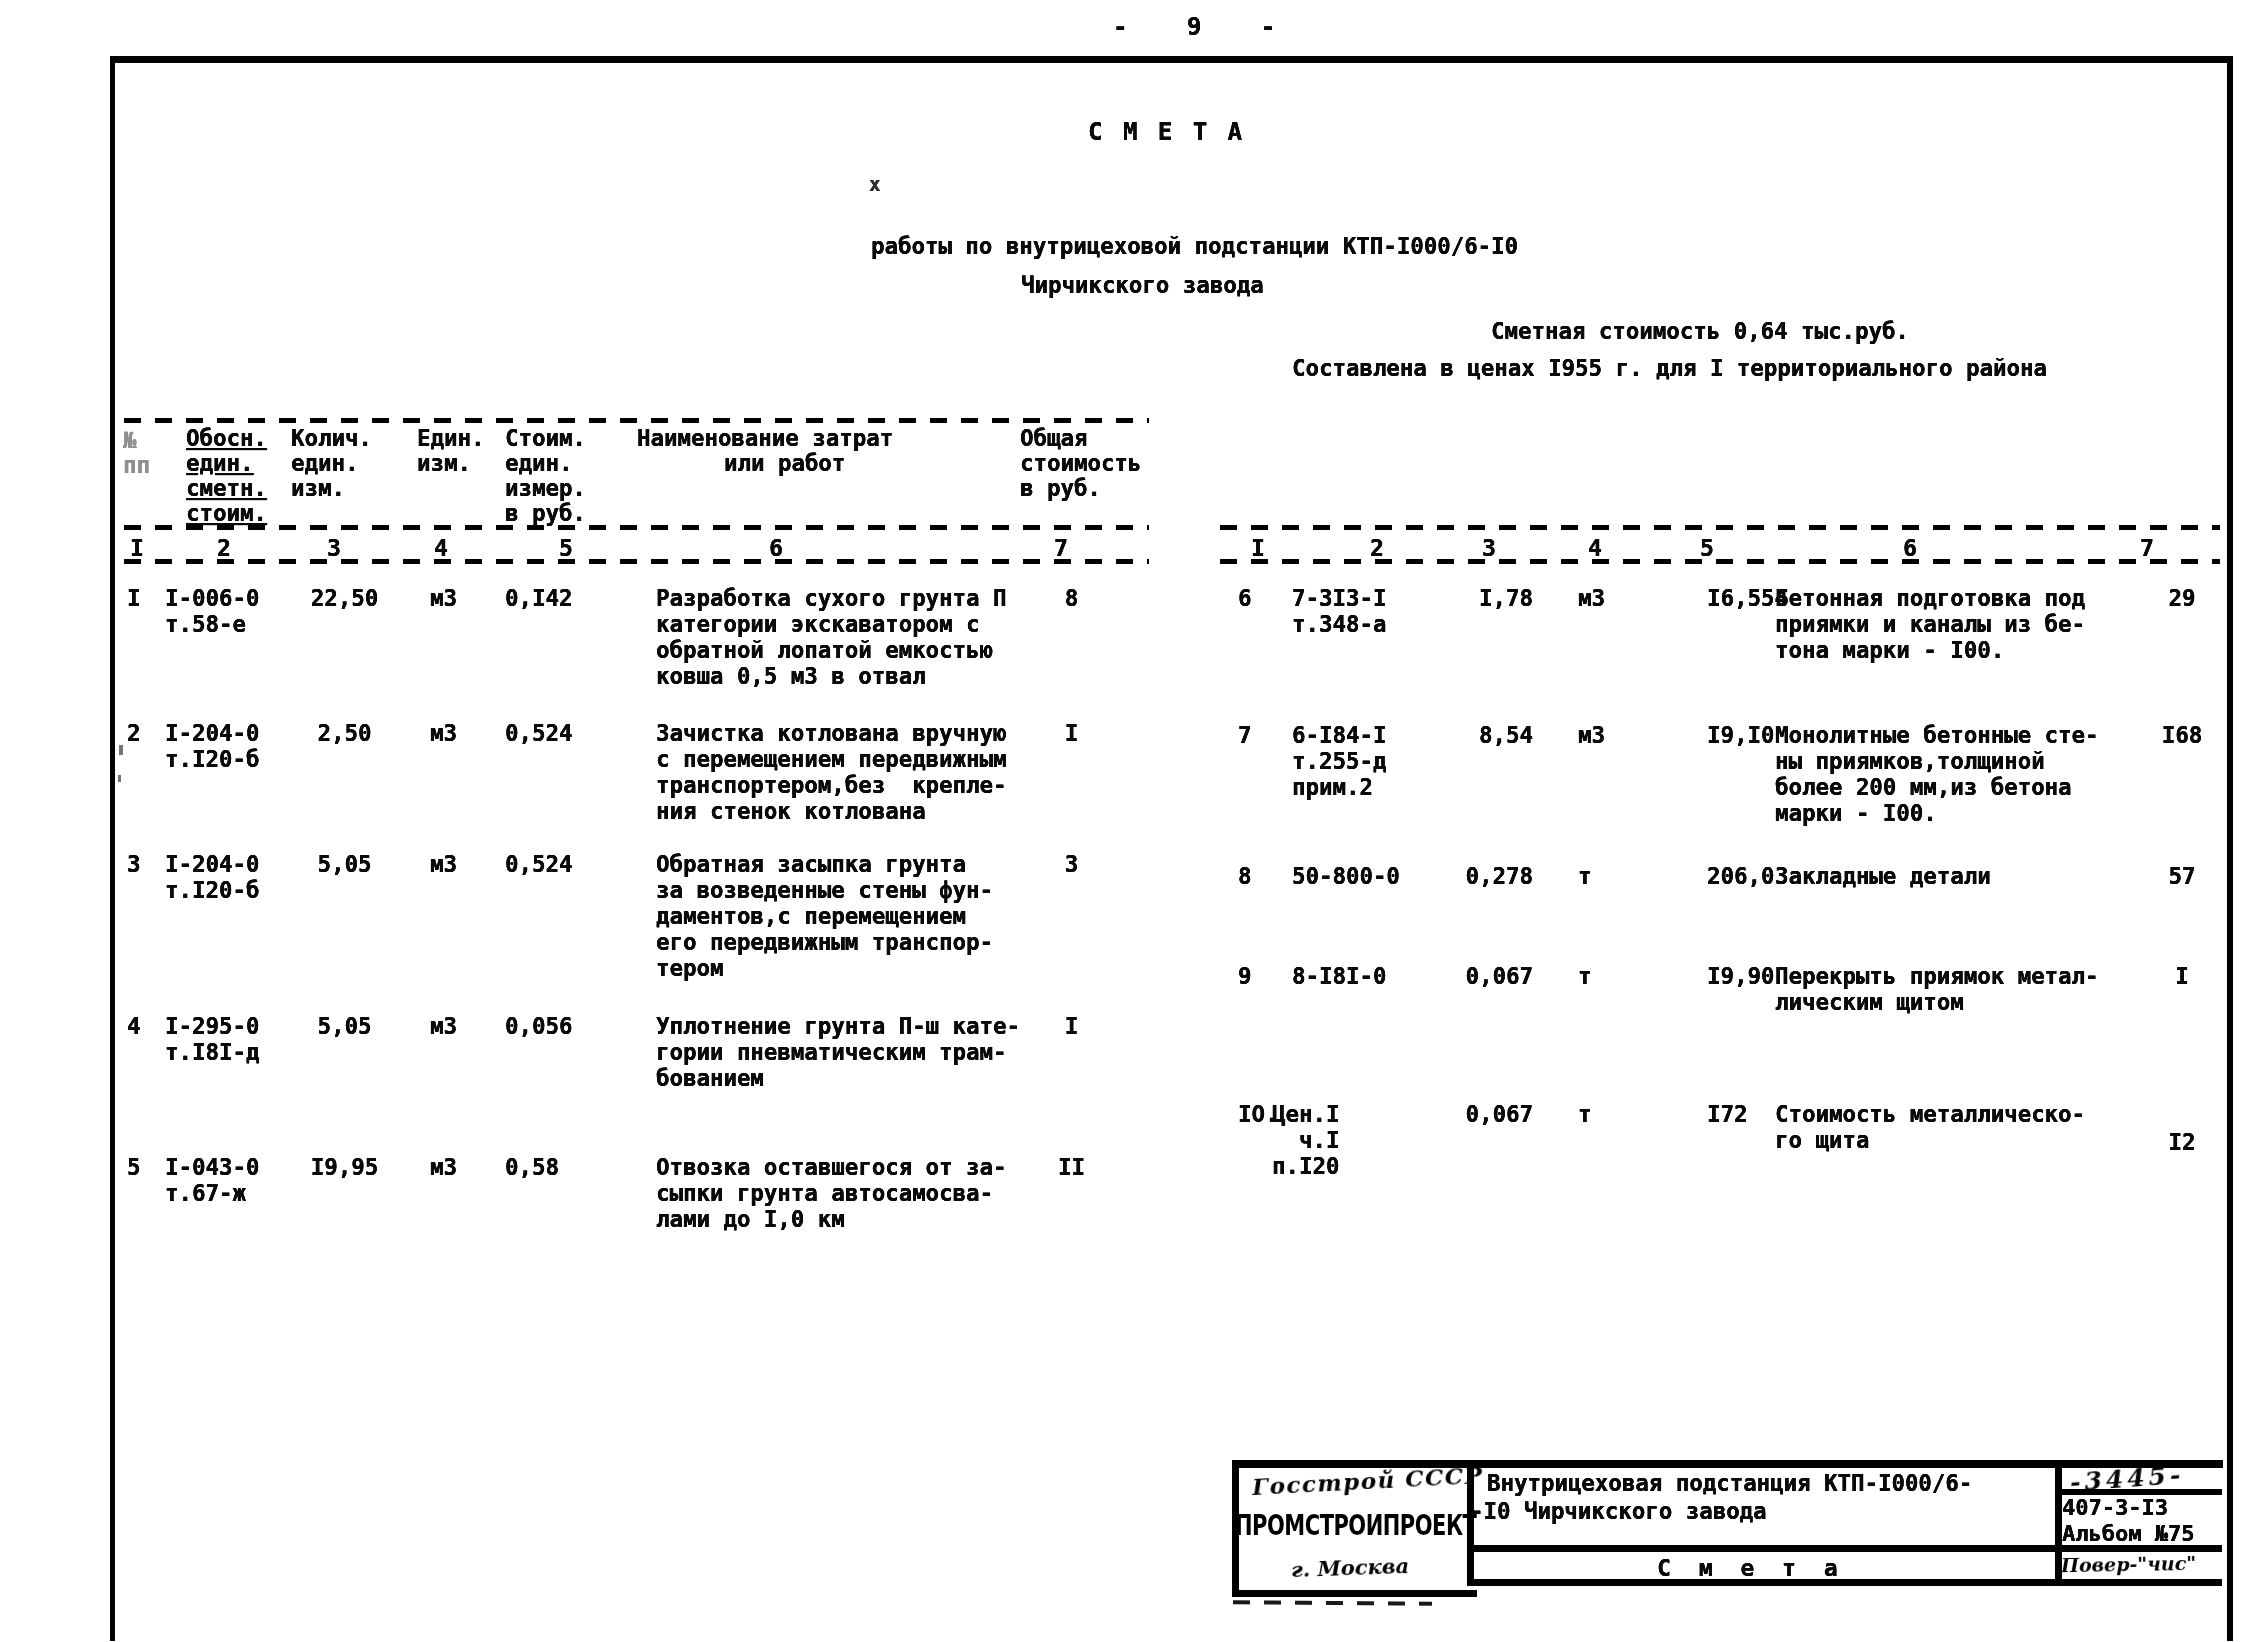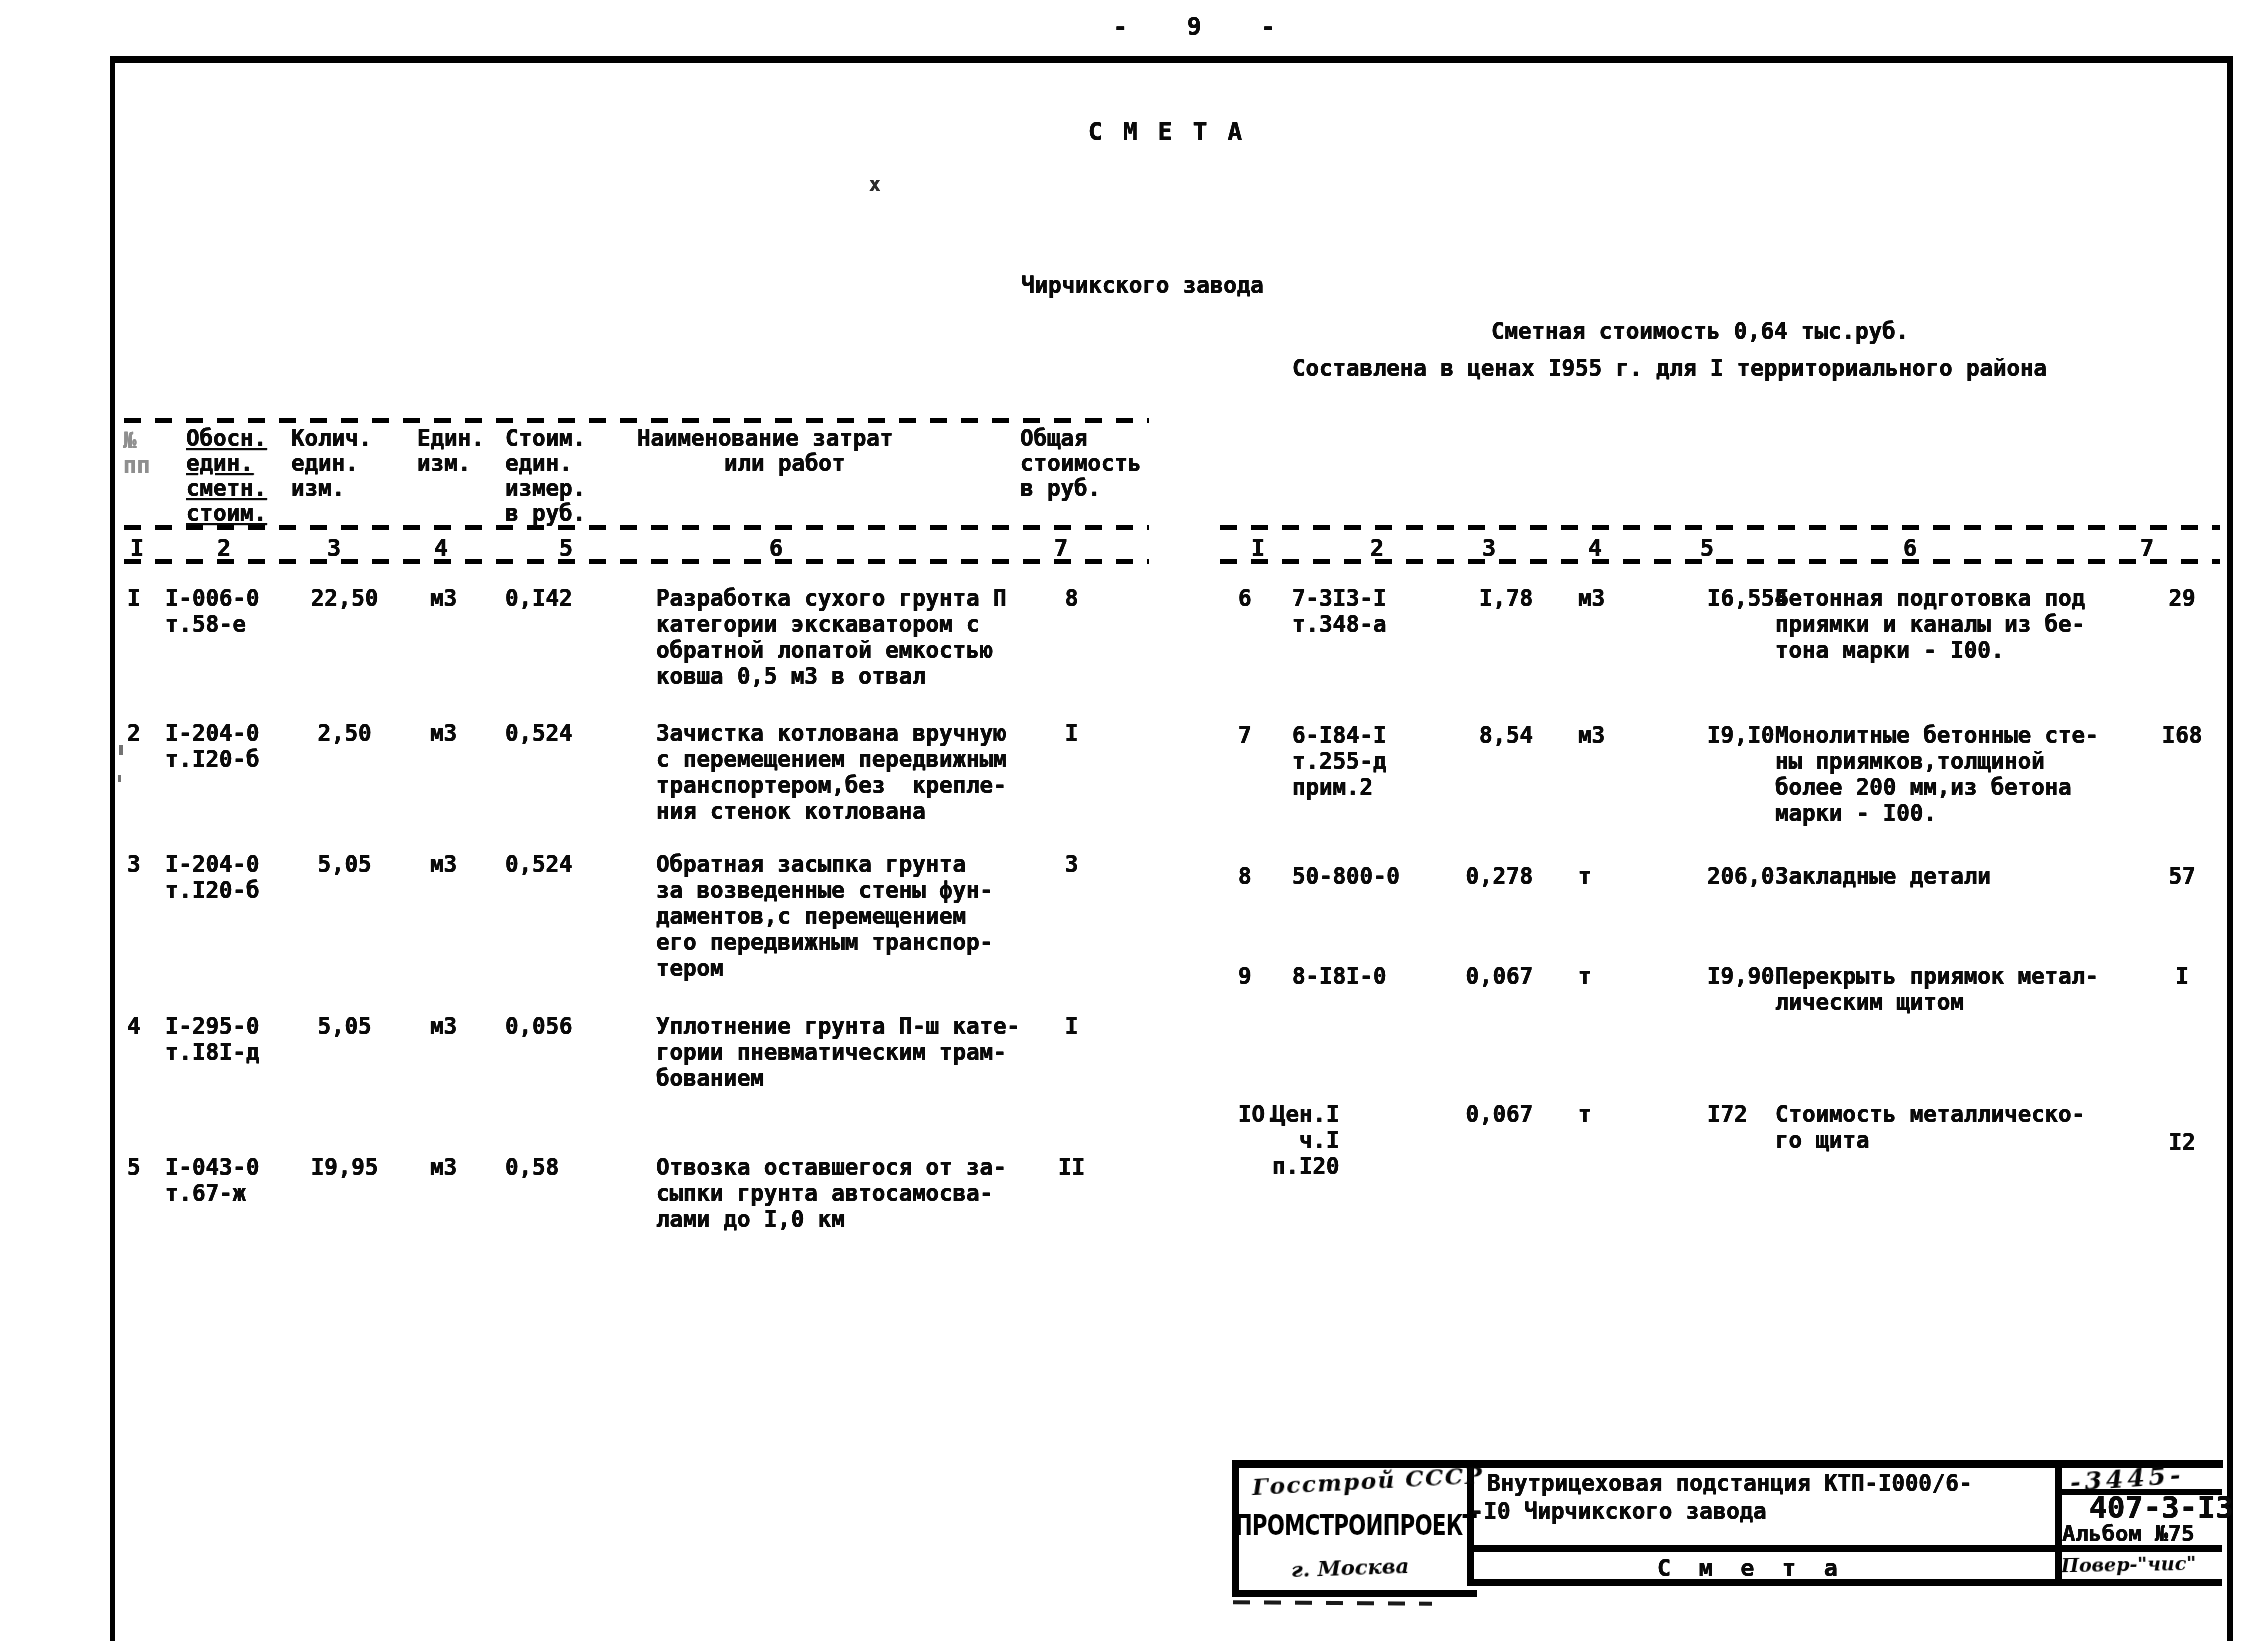--- a/index.html
+++ b/index.html
@@ -52,20 +52,21 @@
   <div class="abs mono" style="top:14px;left:1113px;font-size:24px;word-spacing:45px;">- 9 -</div>
 
   <div class="abs" style="left:110px;top:56px;width:2112px;height:1578px;
        border-top:7px solid #000;border-left:5.5px solid #000;border-right:6.5px solid #000;"></div>
 
   <div class="abs mono" style="top:171px;left:869px;font-size:19px;opacity:.85;">х</div>
   <div class="speck" style="left:119px;top:745px;width:3.5px;height:10px;"></div>
   <div class="speck" style="left:118px;top:775px;width:3px;height:7px;"></div>
 
   <div class="abs mono" style="top:119px;left:1088px;font-size:24px;letter-spacing:3px;">С М Е Т А</div>
+  <div class="abs mono" style="top:233px;left:871px;">работы по внутрицеховой подстанции КТП-I000/6-I0</div>
   <div class="abs mono" style="top:272px;left:1021px;">Чирчикского завода</div>
   <div class="abs mono" style="top:318px;left:1491px;">Сметная стоимость 0,64 тыс.руб.</div>
   <div class="abs mono" style="top:355px;left:1292px;">Составлена в ценах I955 г. для I территориального района</div>
 
   <div class="abs dash" style="top:418px;left:124px;width:1025px;"></div>
   <div class="abs dash" style="top:525px;left:124px;width:1025px;"></div>
   <div class="abs dash" style="top:559px;left:124px;width:1025px;"></div>
 
   <div class="abs dash" style="top:525px;left:1220px;width:1000px;"></div>
   <div class="abs dash" style="top:559px;left:1220px;width:1000px;"></div>
@@ -199,18 +200,18 @@
   <div class="abs hw" style="left:1252px;top:1467px;font-size:23px;letter-spacing:1.5px;transform:rotate(-3deg);">Госстрой СССР</div>
   <div class="abs" style="left:1235px;top:1509px;font-family:'DejaVu Sans',sans-serif;font-weight:900;font-size:21px;
        letter-spacing:-0.5px;transform:scaleY(1.35);transform-origin:top left;color:#000;">ПРОМСТРОИПРОЕКТ</div>
   <div class="abs hw" style="left:1291px;top:1555px;font-size:21px;transform:rotate(-2deg);">г. Москва</div>
 
   <div class="abs mono" style="left:1487px;top:1470px;">Внутрицеховая подстанция КТП-I000/6-</div>
   <div class="abs mono" style="left:1470px;top:1498px;">-I0 Чирчикского завода</div>
   <div class="abs mono" style="left:1657px;top:1555px;font-size:23px;letter-spacing:7px;">С м е т а</div>
 
   <div class="abs hw" style="left:2070px;top:1464px;font-size:25px;letter-spacing:4px;transform:rotate(-4deg);">-3445-</div>
-  <div class="abs mono" style="left:2062px;top:1495px;font-size:30px;padding-left:27px;">407-3-I3</div>
+  <div class="abs mono" style="left:2062px;top:1495px;font-size:22px;">407-3-I3</div>
   <div class="abs mono" style="left:2062px;top:1521px;font-size:22px;">Альбом №75</div>
   <div class="abs hw" style="left:2061px;top:1553px;font-size:19px;transform:rotate(-1deg);">Повер-"чис"</div>
 
 </div>
 
 
 </body></html>

